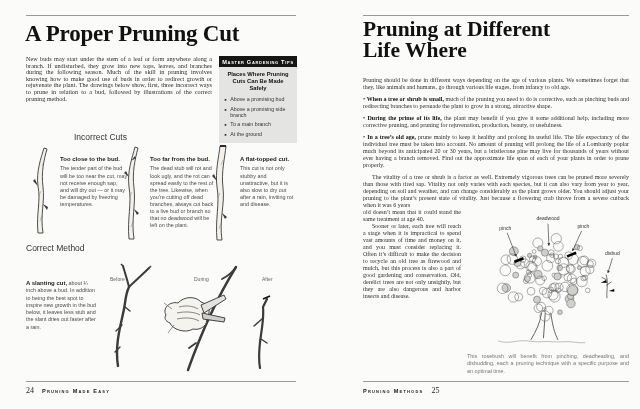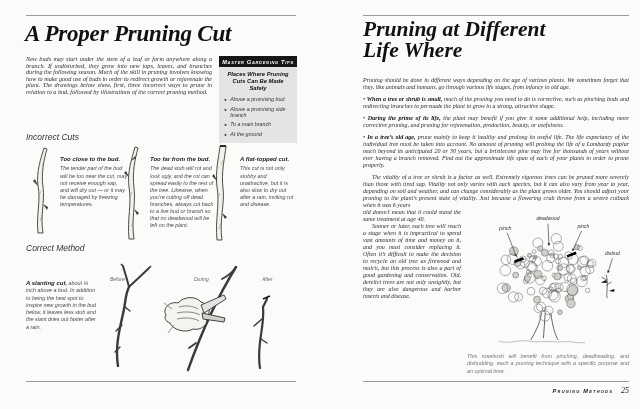--- a/index.html
+++ b/index.html
@@ -1,18 +1,18 @@
 <!DOCTYPE html>
 <html><head>
 <meta charset="utf-8">
 <style>
   * { margin:0; padding:0; box-sizing:border-box; }
   body { width:640px; height:409px; background:#fbfbf9; overflow:hidden;
          font-family:"Liberation Serif", serif; color:#222; }
-  .spread { position:relative; width:583px; height:409px;font-style:italic; }
+  .spread { position:relative; width:583px; height:409px; }
   .page { position:absolute; top:0; width:320px; height:409px; }
   .page.left { left:0; } .page.right { left:336px; }
   .rule { position:absolute; height:1px; background:#9a9a96; }
   .toprule { top:15px; } .botrule { top:381px; }
   .page .rule { left:26px; width:270px; }
 
   
   h1.ltitle { position:absolute; left:25px; top:21px; font-size:23px; font-weight:bold;
               letter-spacing:-.2px; color:#111; white-space:nowrap; }
   .lintro { position:absolute; left:26px; top:56px; width:186px; font-size:6.2px;
@@ -35,21 +35,21 @@
   .cuttext b { display:block; font-size:6px; color:#1d1d1d; margin-bottom:1.5px; }
   .slant { position:absolute; left:26px; top:279px; width:72px;
            font-family:"Liberation Sans",sans-serif; font-size:5.4px; line-height:1.35; color:#4c4c4c; }
   .slant b { font-size:6px; color:#1d1d1d; }
   .illolabel { position:absolute; font-family:"Liberation Sans",sans-serif; font-size:5px; color:#666; }
   .twig { position:absolute; }
 
   
   .footer { position:absolute; top:386px; left:26px; width:270px; display:flex;
             align-items:baseline; gap:8px; }
-  .footer.rt { justify-content:flex-end; }
+  .footer.rt { }
   .pgnum { font-size:8px; color:#222; }
   .foottext { font-family:"Liberation Sans",sans-serif; font-variant:small-caps; font-weight:bold;
               font-size:5.6px; letter-spacing:1.2px; color:#222; }
 
   
   h1.rtitle { position:absolute; left:27px; top:19px; font-size:21.5px; line-height:.98;
               font-weight:bold; color:#111; }
   .rflow { position:absolute; left:27px; top:77px; width:266px; font-size:6px; line-height:7px;
            text-align:justify; color:#2d2d2d; }
   .rflow p { margin-bottom:5px; }
@@ -91,21 +91,21 @@
               <span>To a main branch</span>
             </li>
           <li>
               <span class="arr">►</span>
               <span>At the ground</span>
             </li>
         </ul>
       </div>
     </aside>
 
-    <h2 class="sec" style="top:132px;">Incorrect Cuts</h2>
+    <h2 class="sec" style="top:132px;margin-left:48px;">Incorrect Cuts</h2>
 
     <svg class="twig" style="left:28px; top:146px;" width="26" height="88" viewBox="0 0 26 88">
       <path d="M10,87 C8,68 13,55 10,40 C8,26 13,12 16,2 L19,3 C16,13 13,27 15,41 C17,56 12,69 15,87 Z" fill="#f3f1ea" stroke="#3a3a3a" stroke-width="0.9"></path>
       <path d="M10,40 l-5,-5 2,-2 z M15,58 l5,3 -1,3 z" fill="#3a3a3a"></path>
       <path d="M12,75 l2,-6 M11,50 l2,-5 M14,20 l2,-5" stroke="#8a8a8a" stroke-width="0.5"></path>
     </svg>
     <div class="cuttext" style="left:60px; top:156px; width:68px;">
       <b>Too close to the bud.</b>
       <span>The tender part of the bud will be too near the cut, may not receive enough sap, and will dry out — or it may be damaged by freezing temperatures.</span>
     </div>
@@ -158,20 +158,24 @@
       <path d="M24,46 l-8,-6 M26,62 l-6,8" stroke="#666" stroke-width="0.7"></path>
     </svg>
 
     <svg class="twig" style="left:240px; top:287px;" width="42" height="82" viewBox="0 0 42 82">
       <path d="M20,81 C16,58 25,40 23,20 L27,12" fill="none" stroke="#3b3b3b" stroke-width="2.2" stroke-linecap="round"></path>
       <path d="M23,12 L30,9" stroke="#111" stroke-width="1.6"></path>
       <path d="M22,32 l-8,7 M21,52 l6,4" stroke="#3b3b3b" stroke-width="1.4" stroke-linecap="round"></path>
     </svg>
 
     <div class="rule botrule"></div>
+    <div class="footer">
+      <span class="pgnum">24</span>
+      <span class="foottext">Pruning Made Easy</span>
+    </div>
   </section>
 
   <section class="page right">
     <div class="rule toprule" style="left:27px; width:266px;"></div>
 
     <h1 class="rtitle">
       <span style="display:block">Pruning at Different</span>
       <span style="display:block">Life Where</span>
     </h1>
 

